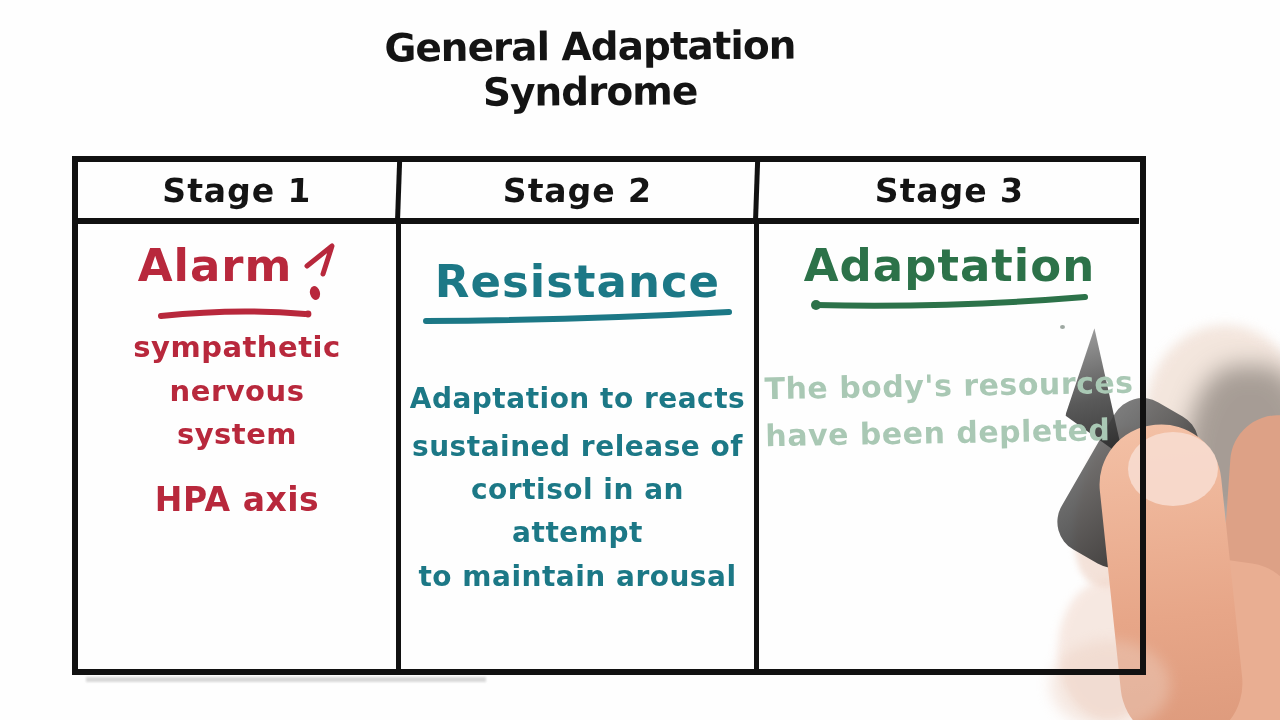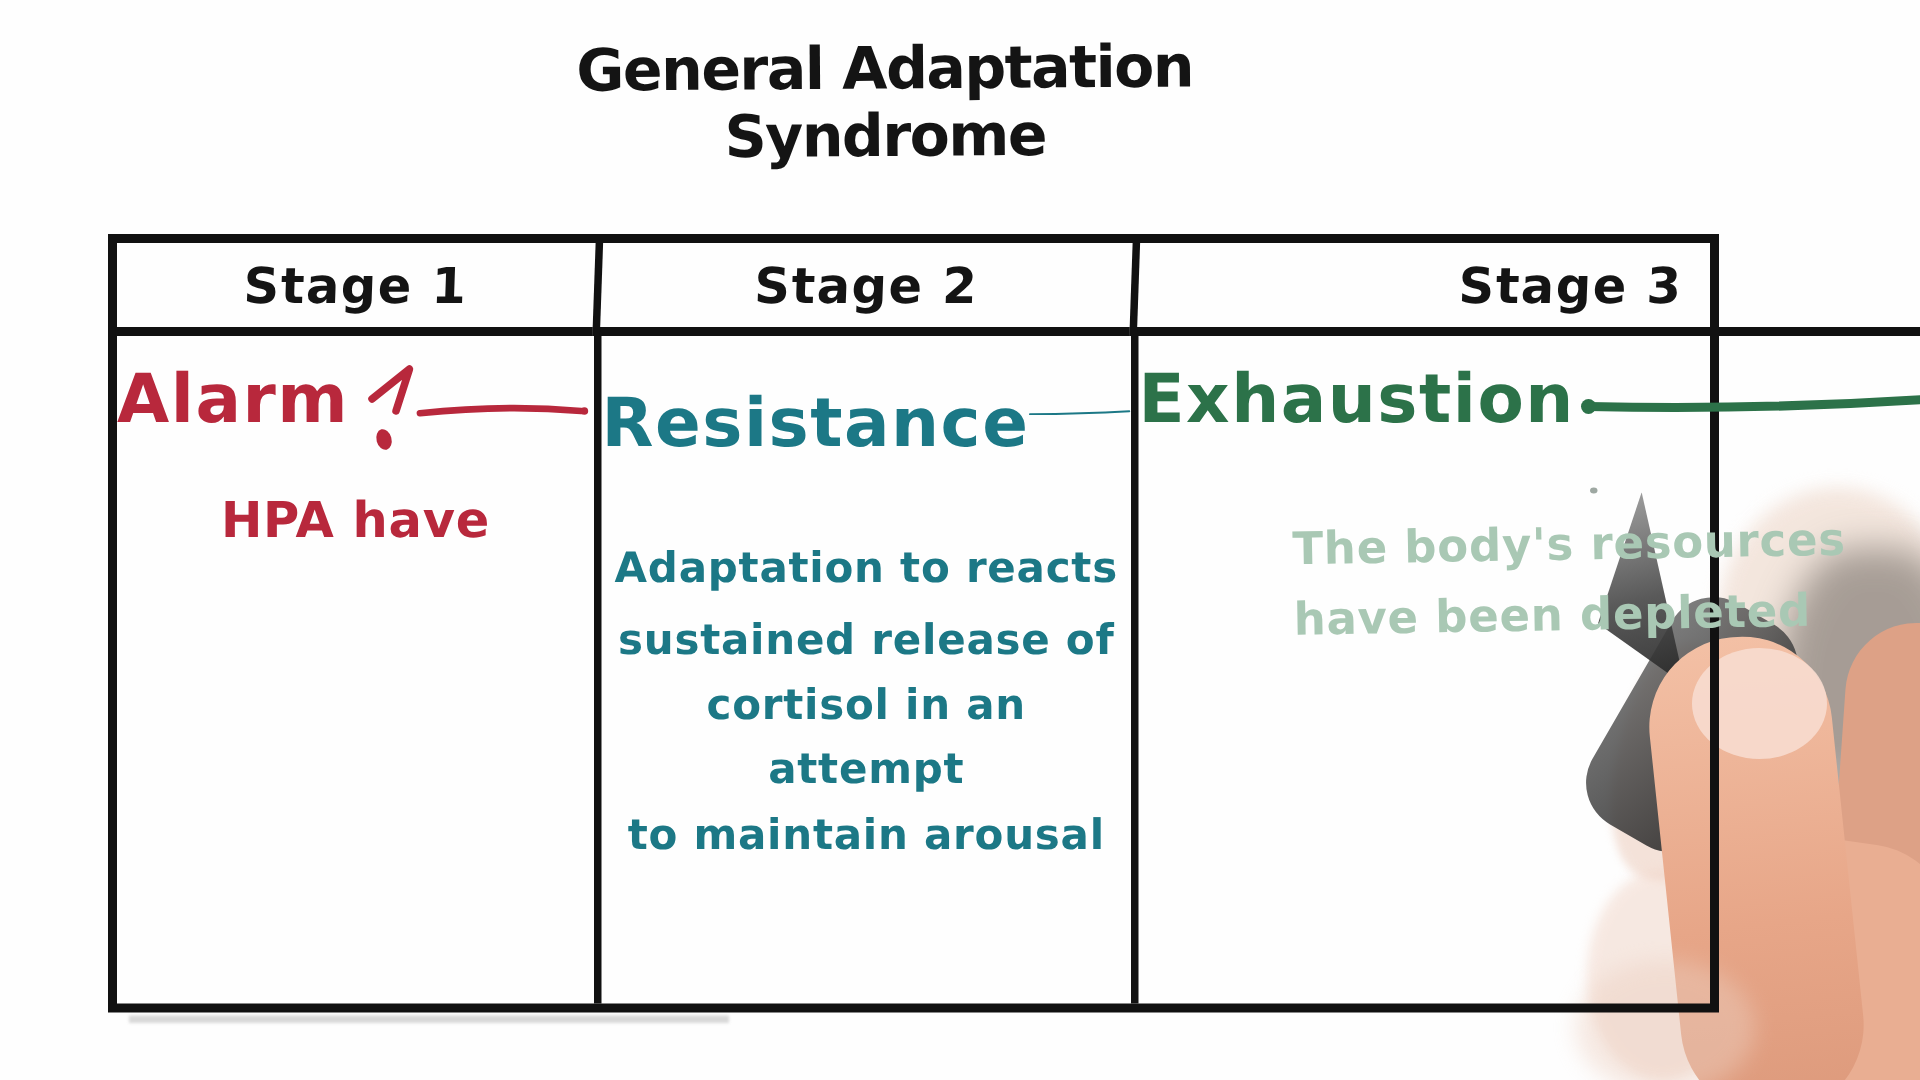--- a/index.html
+++ b/index.html
@@ -23,21 +23,21 @@
   .hdr{
     border-bottom:6px solid #111;display:flex;align-items:center;justify-content:center;
     font-size:33px;font-weight:bold;letter-spacing:1px;transform:skewX(-2deg);
   }
   .col2,.col3{border-left:5px solid #111;}
   .cell{padding-top:18px;text-align:center;}
   .heading{
     display:inline-flex;align-items:flex-start;gap:10px;
     font-size:45px;font-weight:bold;letter-spacing:1px;line-height:1.05;
   }
-  .heading-wrap{display:flex;flex-direction:row;align-items:center;}
+  .heading-wrap{display:flex;flex-direction:column;align-items:center;}
   .h-red{color:var(--alarm,#b8283c);}
   .h-teal{color:var(--resist,#1c7886);margin-top:16px;}
   .h-green{color:var(--exhaust,#2c7249);}
   .para{white-space:pre-line;font-weight:bold;letter-spacing:.5px;}
   .c1 .para{color:var(--alarm,#b8283c);font-size:29px;line-height:1.5;}
   .c2 .para{color:var(--resist,#1c7886);font-size:28px;line-height:1.55;}
   .c3 .para{color:var(--faded,#a9c8b4);font-size:30px;line-height:1.55;text-align:left;
             display:inline-block;transform:rotate(-1deg);}
   .p-gap1{margin-top:52px;}
   .p-gap2{margin-top:4px;}
@@ -100,39 +100,41 @@
           <svg width="34" height="62" viewBox="0 0 34 62">
             <path d="M5 24 L30 4 L21 32" fill="none" stroke="#b8283c" stroke-width="5" stroke-linecap="round" stroke-linejoin="round"></path>
             <ellipse cx="13" cy="51" rx="5" ry="7" fill="#b8283c" transform="rotate(-15 13 51)"></ellipse>
           </svg>
         </span>
         <svg class="underline-svg" width="160" height="16" viewBox="0 0 160 16">
           <path d="M4 10 Q80 2 148 8" fill="none" stroke="#b8283c" stroke-width="6" stroke-linecap="round"></path>
           <circle cx="151" cy="8" r="3.4" fill="#b8283c"></circle>
         </svg>
       </div>
-      <div class="para p-gap3">HPA have</div>
+      <div class="para p-gap2">sympathetic nervous
+system</div>
+      <div class="para p-gap3">HPA axis</div>
     </div>
 
     <div class="cell c2 col2">
       <div class="heading-wrap">
         <span class="heading h-teal">Resistance</span>
         <svg class="underline-svg" width="310" height="18" viewBox="0 0 310 18">
           <path d="M3 14 Q160 13 306 5" fill="none" stroke="#1c7886" stroke-width="6" stroke-linecap="round"></path>
         </svg>
       </div>
       <div class="para p-gap1">Adaptation to reacts</div>
       <div class="para p-gap2">sustained release of
 cortisol in an attempt
 to maintain arousal</div>
     </div>
 
     <div class="cell c3 col3">
       <div class="heading-wrap">
-        <span class="heading h-green">Exhaustion</span>
+        <span class="heading h-green">Adaptation</span>
         <svg class="underline-svg" width="285" height="20" viewBox="0 0 285 20">
           <circle cx="9" cy="14" r="5" fill="#2c7249"></circle>
           <path d="M9 14 Q145 17 278 6" fill="none" stroke="#2c7249" stroke-width="6" stroke-linecap="round"></path>
         </svg>
       </div>
       <div class="para p-gap1">The body's resources
 have been depleted</div>
     </div>
   </div>
 

